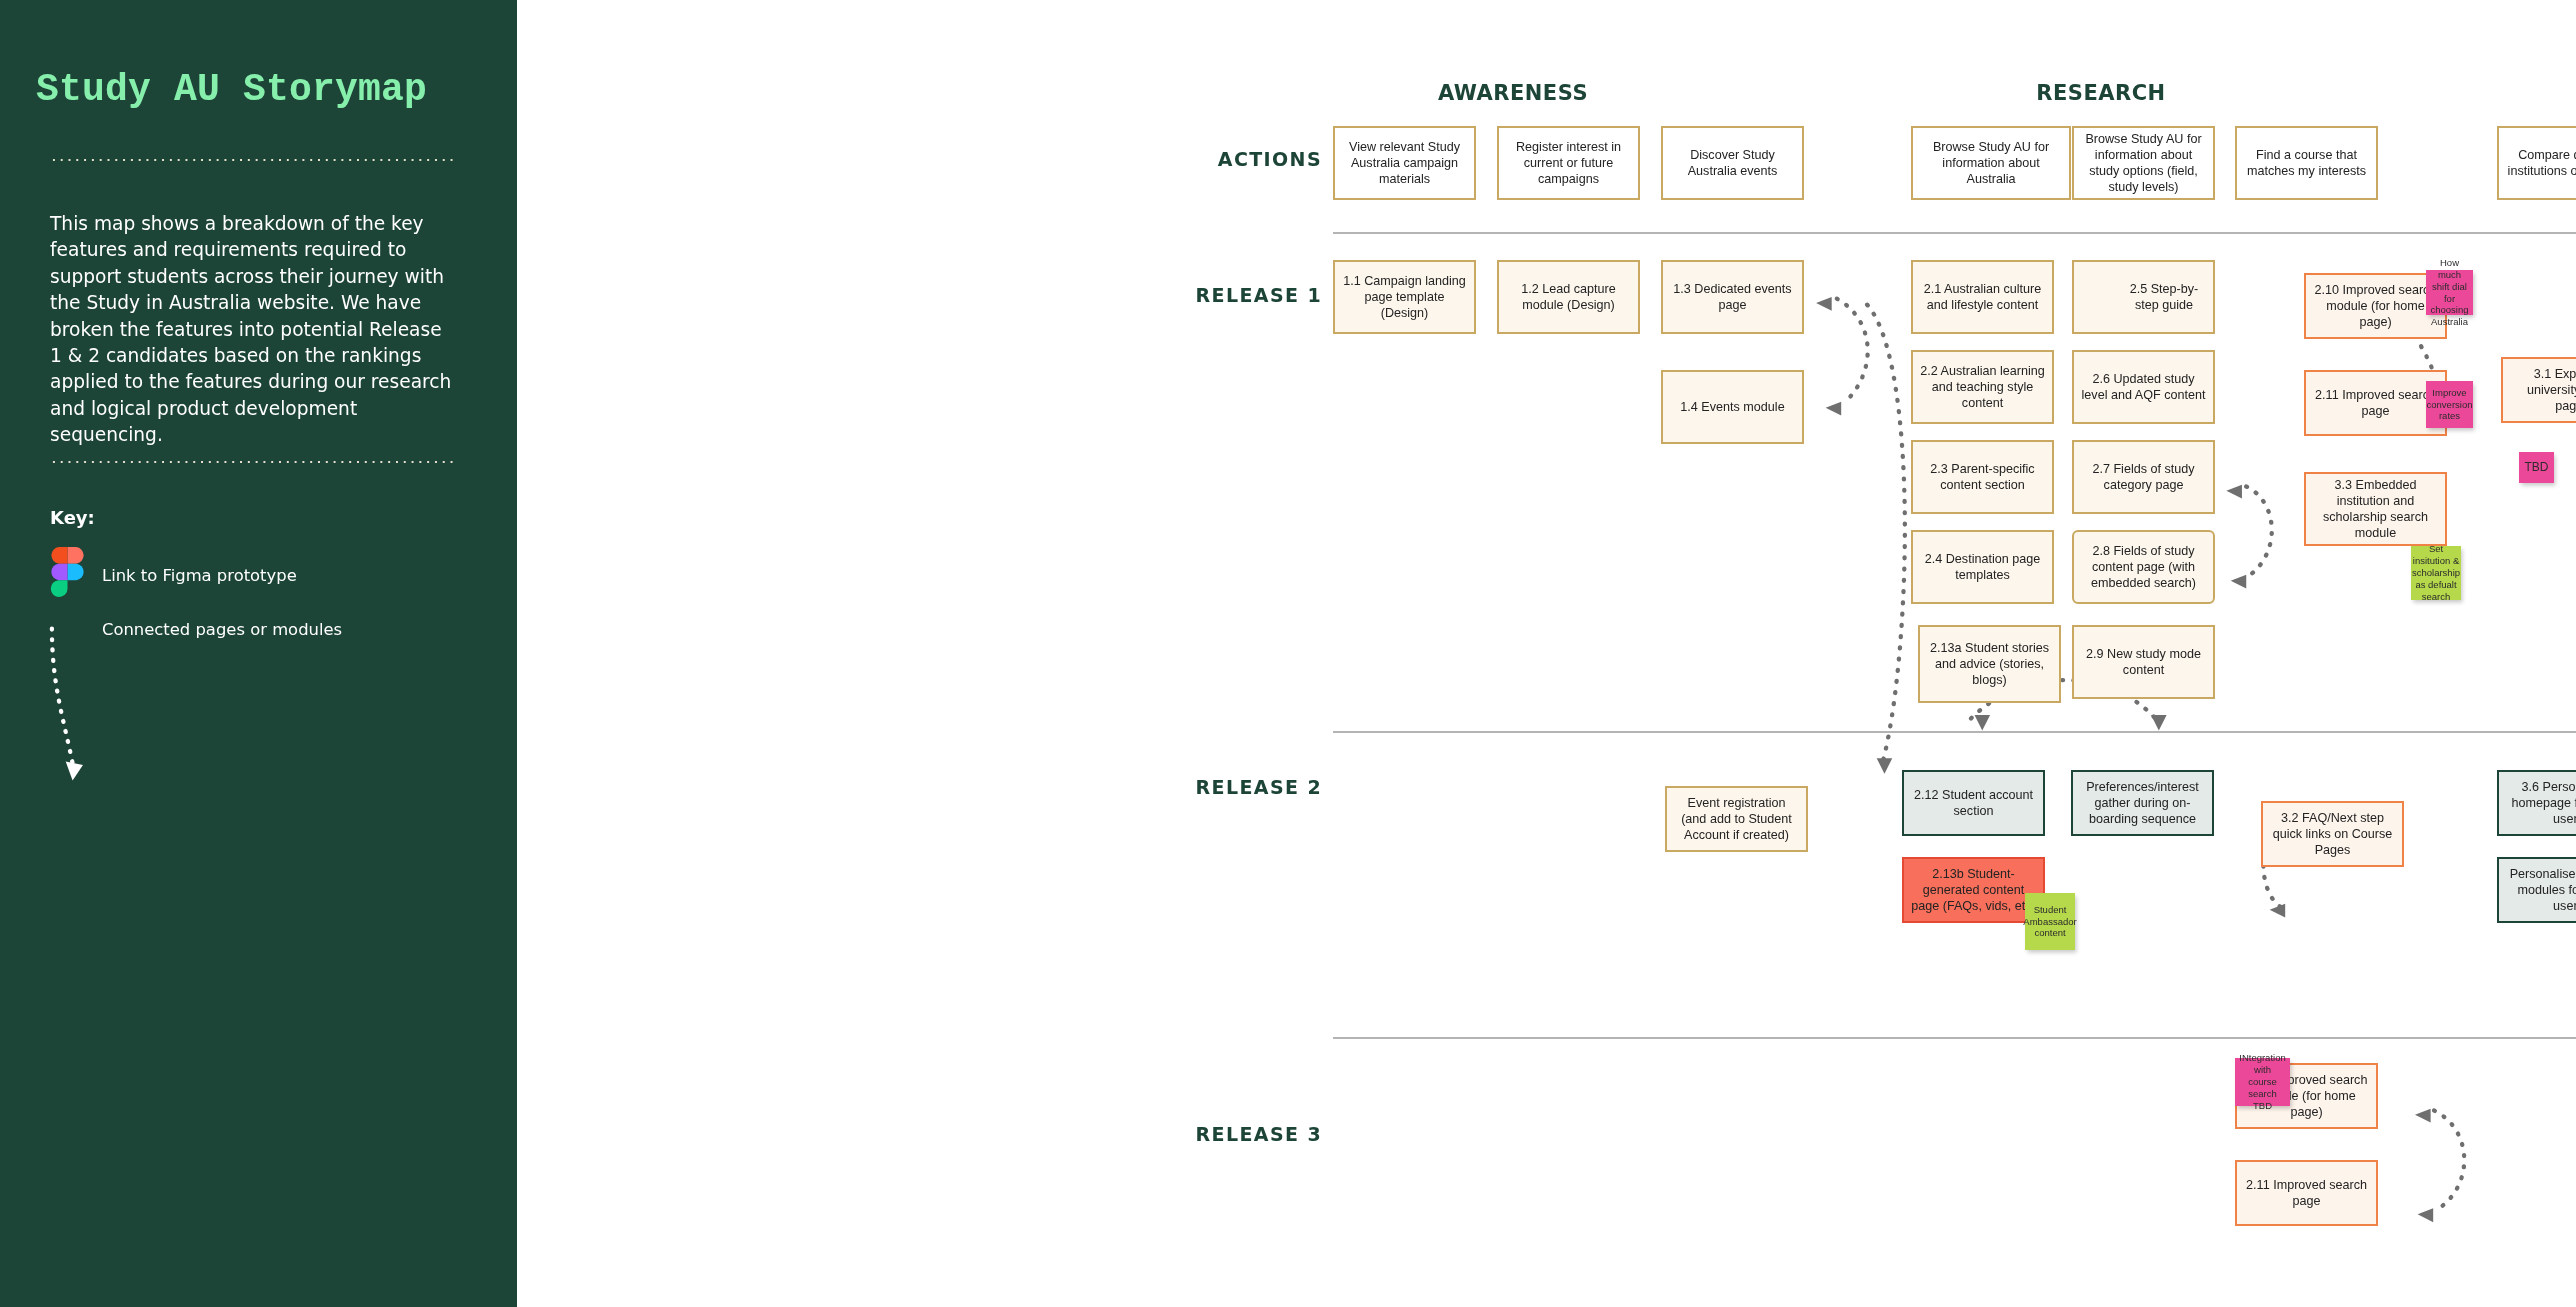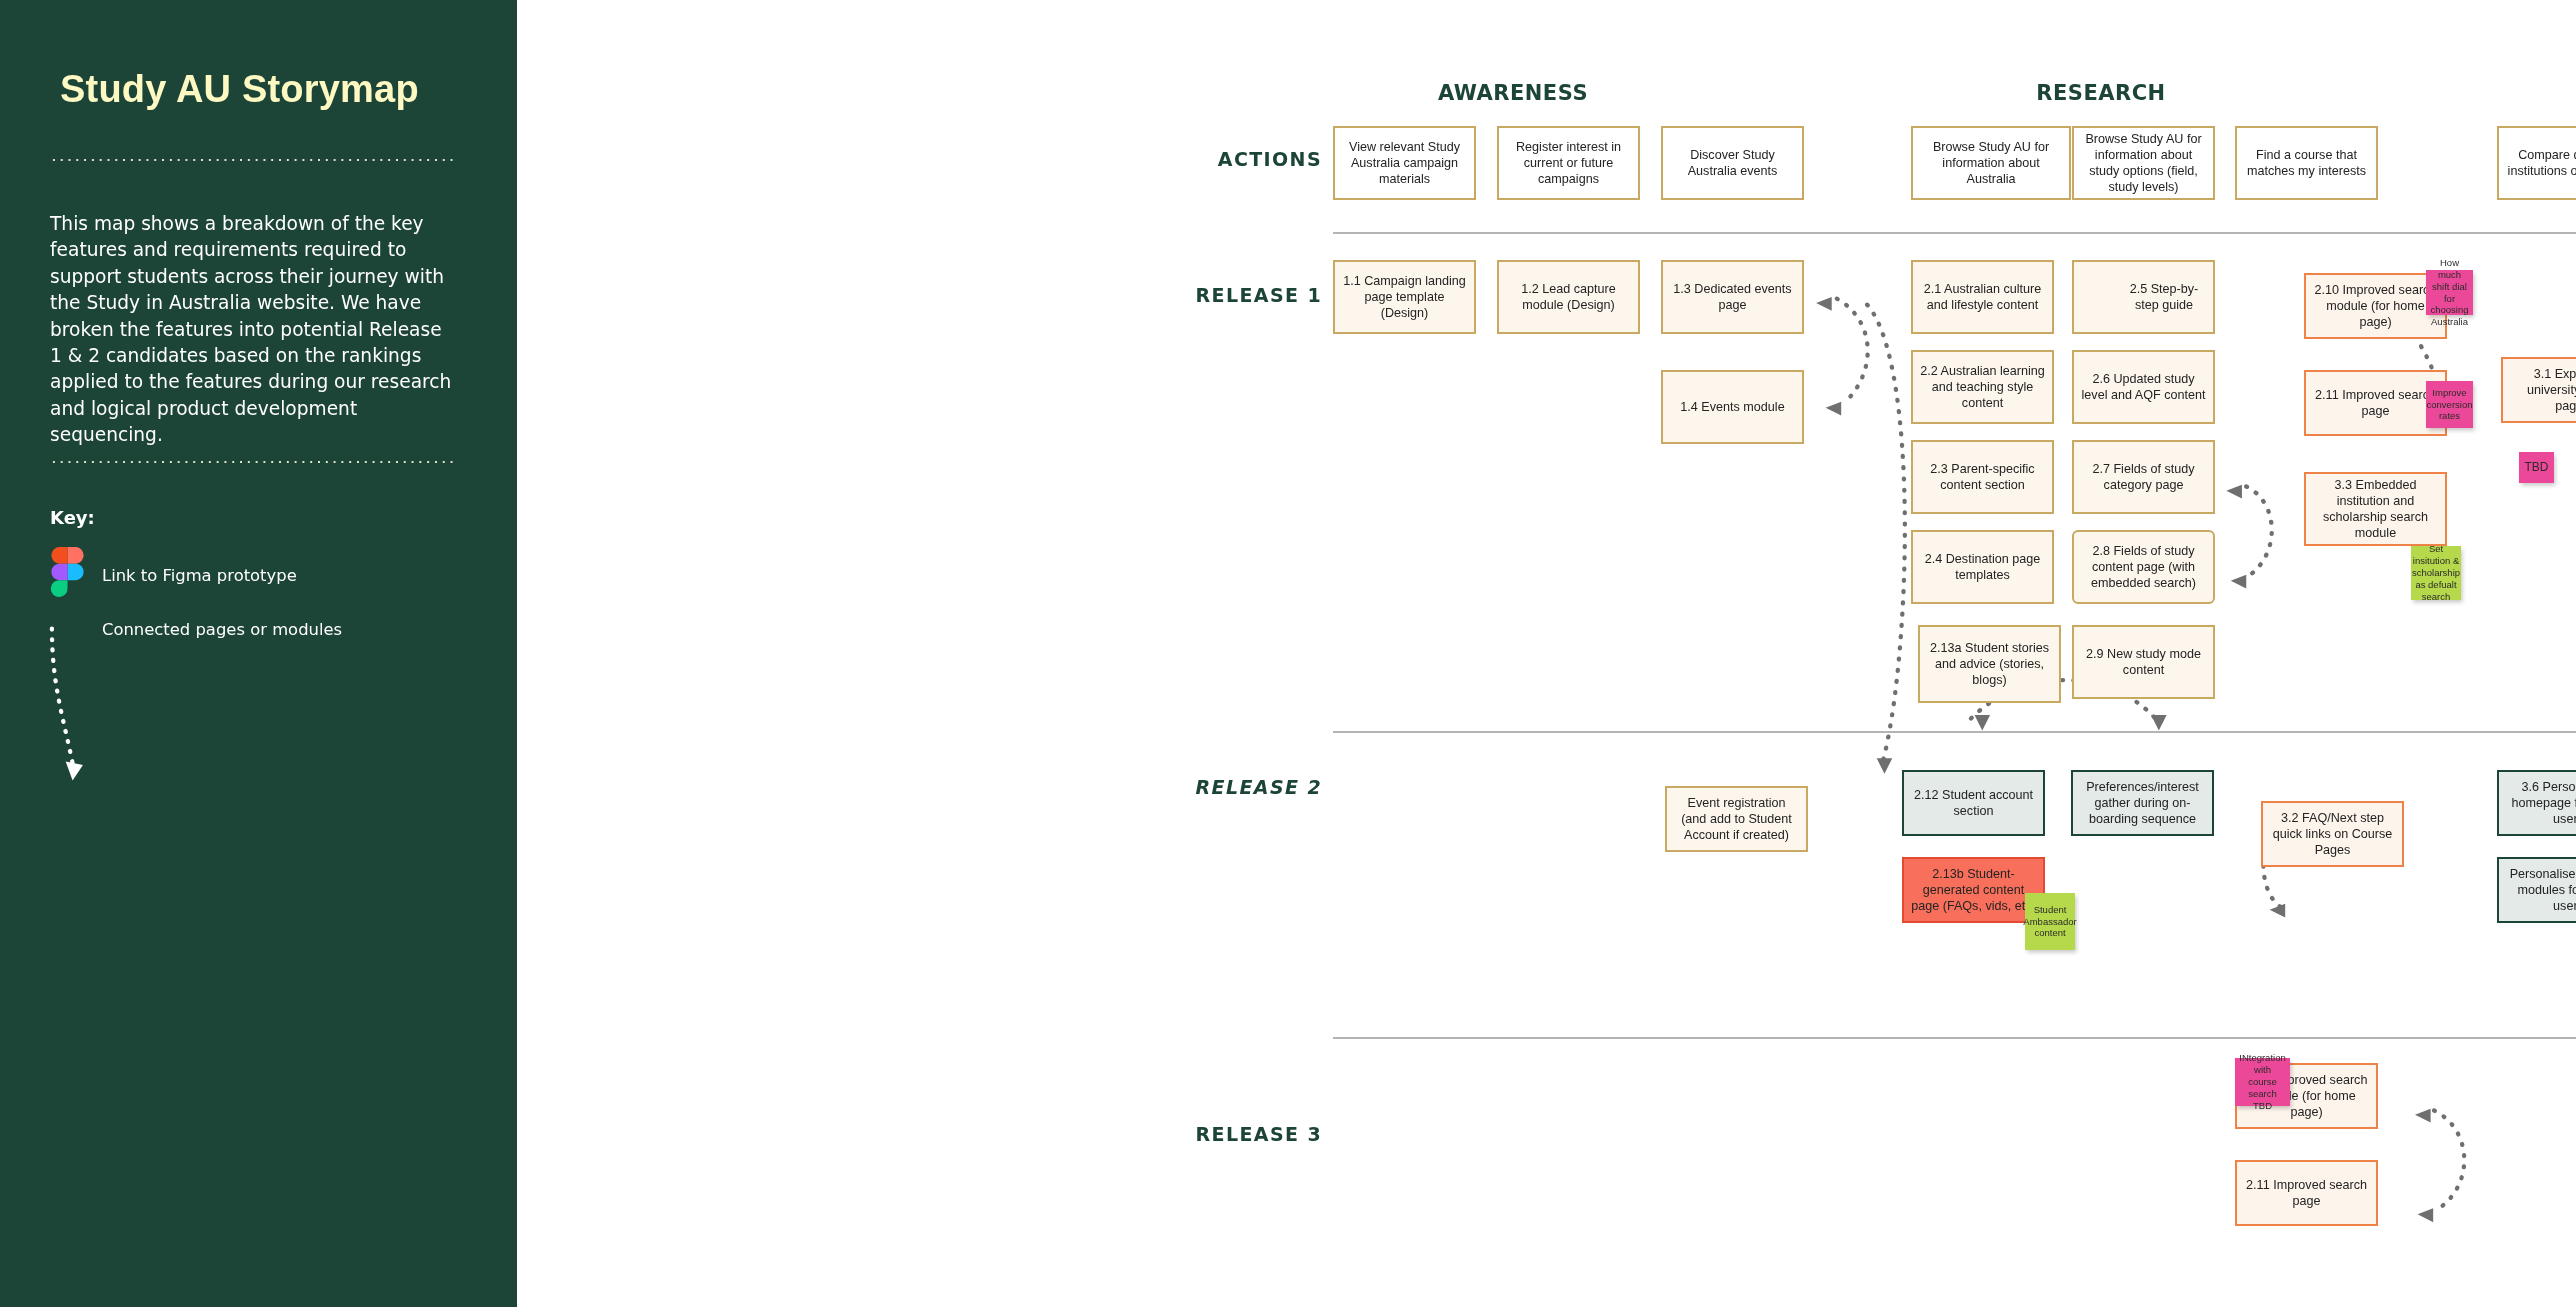--- a/index.html
+++ b/index.html
@@ -13,24 +13,24 @@
   #root { position: relative; width: 2576px; height: 1307px; }
 
   
   .sidebar {
     position: absolute; left: 0; top: 0;
     width: 517px; height: 1307px;
     background: #1c4437;
     padding: 0;
   }
   .sb-title {
-    position: absolute; left: 60px; top: 68px;
+    position: absolute; left: 36px; top: 68px;
     font-size: 38px; font-weight: 700;
-    color: #fef9c3; letter-spacing: 0.2px;
-    font-family: Liberation Sans, sans-serif;
+    color: #86efac; letter-spacing: 0.2px;
+    font-family: Liberation Mono, monospace;
   }
   .dot-rule {
     position: absolute; left: 50px; width: 403px; height: 3.5px;
     background-image: radial-gradient(circle, #f2ead8 1.2px, rgba(0,0,0,0) 1.4px);
     background-size: 7.8px 3.5px; background-repeat: repeat-x;
     opacity: .95;
   }
   .dot-rule.r1 { top: 158px; }
   .dot-rule.r2 { top: 460px; }
   .sb-body {
@@ -131,21 +131,21 @@
   </div>
 
   <div class="canvas">
 
     <div class="col-head" style="left:879px; top:81px; width:234px;">AWARENESS</div>
     <div class="col-head" style="left:1467px; top:81px; width:234px;">RESEARCH</div>
     <div class="col-head" style="left:2013px; top:81px; width:234px;">CONSIDER</div>
 
     <div class="row-label" style="left:554px; top:148px; width:251px;">ACTIONS</div>
     <div class="row-label" style="left:554px; top:284px; width:251px;">RELEASE 1</div>
-    <div class="row-label" style="left:554px; top:776px; width:251px;font-style:italic;">RELEASE 2</div>
+    <div class="row-label" style="left:554px; top:776px; width:251px;">RELEASE 2</div>
     <div class="row-label" style="left:554px; top:1123px; width:251px;">RELEASE 3</div>
 
     <div class="divider" style="top:232px;"></div>
     <div class="divider" style="top:731px;"></div>
     <div class="divider" style="top:1037px;"></div>
 
     <svg class="arrows" viewBox="0 0 2379 1510" width="2059" height="1307">
       <g stroke="#6f6f6f" stroke-width="5" stroke-dasharray="1 12" stroke-linecap="round" fill="none">
         <path d="M1525 345 C 1570 370, 1572 430, 1533 466"></path>
         <path d="M1560 352 C 1620 420, 1610 760, 1578 880"></path>

